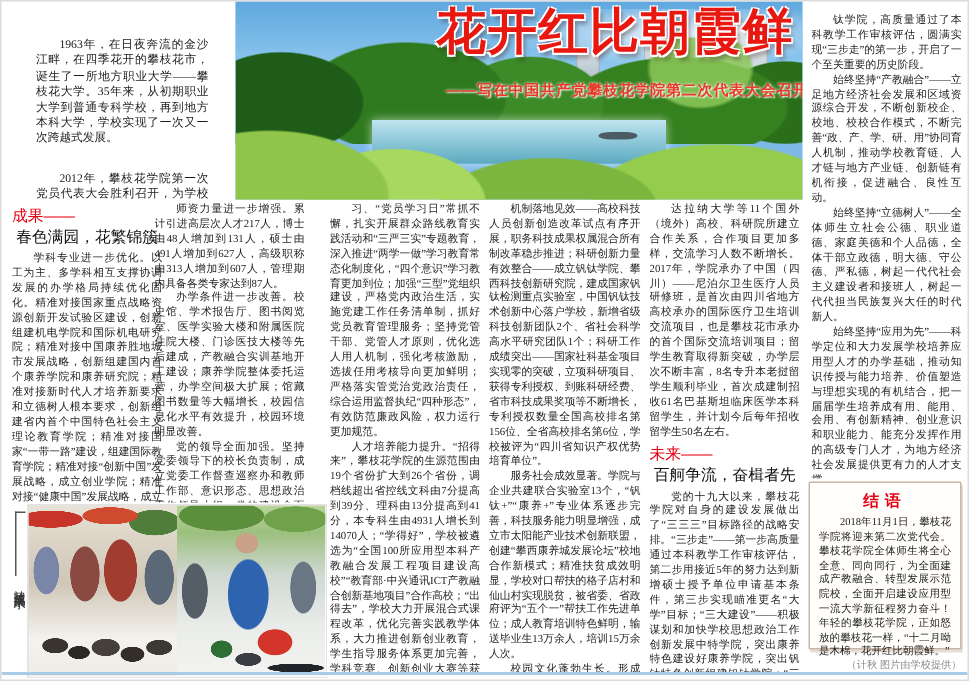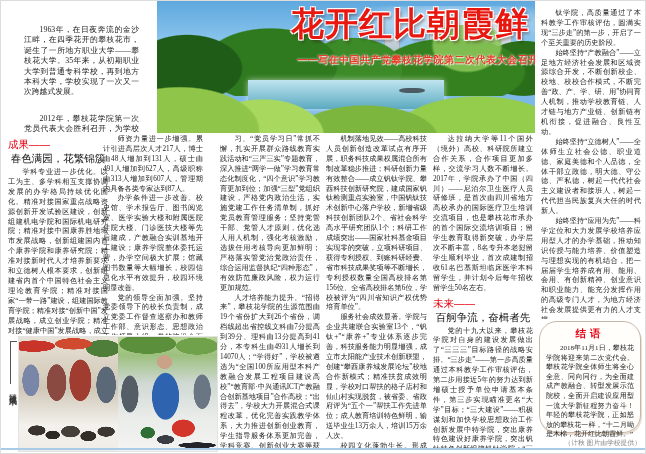--- a/index.html
+++ b/index.html
@@ -32,21 +32,21 @@
   .boat{position:absolute;left:64%;top:66%;width:26px;height:5px;background:#4a5b63;border-radius:40%/60%;}
   .trees-front{position:absolute;left:0;bottom:-6px;right:0;height:46%;
        background:
         radial-gradient(ellipse 130px 70px at 6% 85%,#8fc548 60%,rgba(0,0,0,0) 62%),
         radial-gradient(ellipse 100px 60px at 28% 95%,#a8d95e 60%,rgba(0,0,0,0) 62%),
         radial-gradient(ellipse 120px 55px at 55% 100%,#7cb63e 60%,rgba(0,0,0,0) 62%),
         radial-gradient(ellipse 140px 65px at 85% 95%,#94cc4c 60%,rgba(0,0,0,0) 62%);}
   .willow{position:absolute;left:70%;top:18%;width:90px;height:70px;
        background:radial-gradient(ellipse 60px 45px at 50% 30%,rgba(140,200,90,.85) 55%,rgba(0,0,0,0) 60%);}
   .headline{position:absolute;left:134px;top:3px;width:244px;
-       font-family:Liberation Sans, sans-serif;font-weight:900;
+       font-family:Liberation Mono, monospace;font-weight:900;
        font-size:33px;line-height:40px;letter-spacing:1px;color:#e8170f;white-space:nowrap;
        text-shadow:-1px -1px 0 #fff,1px -1px 0 #fff,-1px 1px 0 #fff,1px 1px 0 #fff,2px 3px 3px rgba(60,20,10,.4);}
   .subtitle{position:absolute;left:140px;top:52px;width:234px;
        font-family:"Liberation Sans","DejaVu Sans",sans-serif;font-weight:bold;
        font-size:10px;letter-spacing:.5px;color:#e63c28;white-space:nowrap;
        text-shadow:0 0 2px rgba(255,255,255,.95),1px 1px 1px rgba(255,255,255,.8);}
   
   .col{position:absolute;overflow:hidden;}
   .col p{margin:0;text-indent:2em;font-size:7.2px;line-height:9.9px;text-align:justify;}
   .c1{left:7px;  top:134px;width:100px;height:200px;}
@@ -91,21 +91,21 @@
         radial-gradient(ellipse 22px 38px at 48% 52%,#2e63b0 60%,rgba(0,0,0,0) 63%),
         radial-gradient(ellipse 14px 30px at 12% 50%,#555e66 60%,rgba(0,0,0,0) 63%),
         radial-gradient(ellipse 14px 28px at 85% 48%,#6b7684 60%,rgba(0,0,0,0) 63%);}
   .pB:after{content:"";position:absolute;inset:0;background:
         radial-gradient(ellipse 16px 12px at 66% 80%,#d3352a 70%,rgba(0,0,0,0) 74%),
         radial-gradient(ellipse 10px 8px at 30% 84%,#2f6e35 70%,rgba(0,0,0,0) 74%),
         radial-gradient(ellipse 12px 6px at 48% 90%,#3c3c44 70%,rgba(0,0,0,0) 74%),
         radial-gradient(ellipse 26px 4px at 80% 95%,#23242a 70%,rgba(0,0,0,0) 74%);}
   
   .conclusion{position:absolute;left:538px;top:320px;width:102px;height:112px;
-       border:1px solid #c9b6a6;border-radius:18px;background:#fffefb;box-sizing:border-box;
+       border:1px solid #c9b6a6;border-radius:1px;background:#fffefb;box-sizing:border-box;
        padding:5px 6px 4px;box-shadow:1px 2px 0 #e7ded6;}
   .conclusion-title{font-family:"Liberation Sans","DejaVu Sans",sans-serif;font-weight:bold;
        color:#e60012;font-size:10.5px;text-align:center;letter-spacing:4px;margin:0 0 3px;}
   .conclusion p{margin:0;text-indent:2em;font-size:7px;line-height:9.6px;text-align:justify;}
   .credit{position:absolute;left:536px;top:437px;width:104px;text-align:right;
        font-size:6.8px;color:#8a8a8a;font-family:"Liberation Sans","DejaVu Sans",sans-serif;}
   
   .bottom-rule{position:absolute;left:0;right:0;bottom:3px;height:2px;background:#a9cbe6;}
 </style>
 </head>

